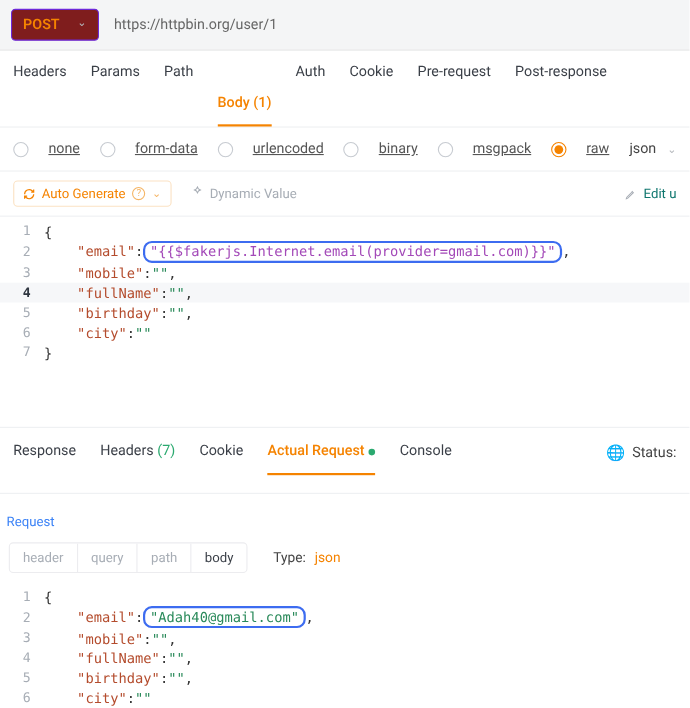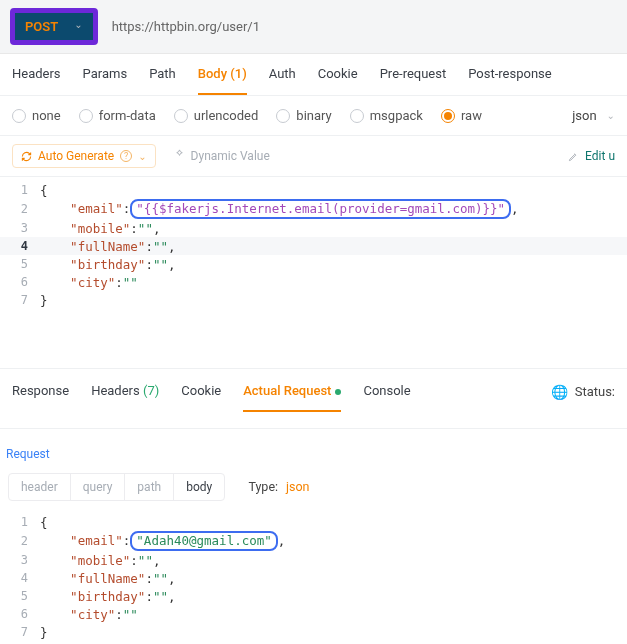--- a/index.html
+++ b/index.html
@@ -1,27 +1,27 @@
 <!DOCTYPE html>
 <html><head>
 <meta charset="utf-8">
 <style>
 * { box-sizing: border-box; margin: 0; padding: 0; }
 body { font-family: -apple-system, BlinkMacSystemFont, "Segoe UI", Roboto, Helvetica, Arial, sans-serif; font-size: 13px; color: #333; background: #fff; width: 627px; }
 .topbar { display: flex; align-items: center; background: #f4f5f6; padding: 8px 10px; border-bottom: 1px solid #e8e8e8; }
-.method-select { display: flex; background: #0c4a6e; border: 5px solid #6d28d9; border-radius: 4px; padding: 6px 10px; margin-right: 10px; }
+.method-select { display: flex; background: #7f1d1d; border: 1px solid #6d28d9; border-radius: 4px; padding: 6px 10px; margin-right: 10px; }
 .method-select span.method { color: #f58300; font-weight: 600; font-size: 13px; margin-right: 16px; }
 .chevron { font-size: 10px; color: #b5b8bd; }
 .url-input { color: #666; font-size: 13px; padding: 6px 4px; flex: 1; }
 .tabs { display: flex; padding: 12px 12px 0; gap: 22px; border-bottom: 1px solid #eef0f2; }
 .tab { color: #3a3f47; font-size: 13px; padding-bottom: 12px; cursor: pointer; border-bottom: 2px solid transparent; }
-.tab.active { color: #f58300; border-bottom-color: #f58300; font-weight: 500; }
+.tab.active { color: #f58300; border-bottom-color: #f58300; font-weight: 500; margin-top: 28px; }
 .tab .count { color: #f58300; }
 .bodytypes { display: flex; align-items: center; padding: 12px 12px; gap: 18px; border-bottom: 1px solid #eef0f2; }
-.radio { display: inline-flex; align-items: center; gap: 6px; color: #555; font-size: 13px; cursor: pointer; }
+.radio { display: inline-flex; align-items: center; gap: 18px; color: #555; font-size: 13px; cursor: pointer; text-decoration: underline; }
 .radio .circle { width: 14px; height: 14px; border: 1.5px solid #c7cbd1; border-radius: 50%; display: inline-block; position: relative; }
 .radio.sel .circle { border-color: #f58300; }
 .radio.sel .circle::after { content: ""; position: absolute; inset: 2px; border-radius: 50%; background: #f58300; }
 .lang-select { margin-left: auto; display: flex; align-items: center; gap: 10px; color: #444; border: none; background: transparent; }
 .toolbar { display: flex; align-items: center; padding: 8px 12px; border-bottom: 1px solid #eef0f2; gap: 18px; }
 .auto-btn { display: inline-flex; align-items: center; gap: 6px; color: #f58300; font-size: 12px; border: 1px solid #fbe2c3; background: #fff; border-radius: 4px; padding: 4px 8px; cursor: pointer; }
 .auto-btn .help { width: 12px; height: 12px; border: 1px solid #f5b565; border-radius: 50%; display: inline-flex; align-items: center; justify-content: center; font-size: 9px; line-height: 1; color: #f5b565; }
 .dyn { color: #a7adb5; display: inline-flex; align-items: flex-start; gap: 6px; font-size: 12px; }
 .edit-u { color: #0f766e; font-size: 12px; margin-left: auto; display: inline-flex; align-items: center; gap: 6px; }
 .editor { font-family: "SF Mono", Menlo, Consolas, monospace; font-size: 12.5px; padding: 4px 0 20px; }

